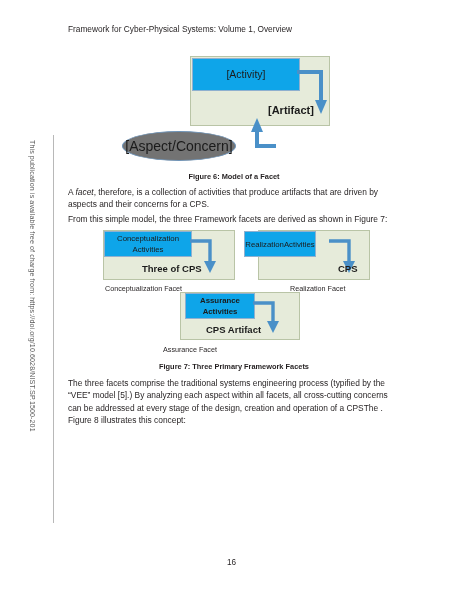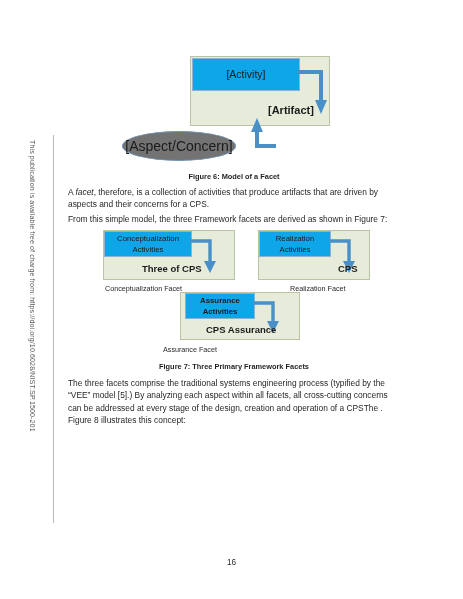--- a/index.html
+++ b/index.html
@@ -133,20 +133,21 @@
   }
 </style>
 </head>
 <body>
 
 <div class="page">
 
   <div class="sidebar-rule"></div>
   <div class="sidebar-text">This publication is available free of charge from: https://doi.org/10.6028/NIST.SP.1500-201</div>
 
+  <div class="doc-header">Framework for Cyber-Physical Systems: Volume 1, Overview</div>
 
   <div>
 
     <div class="facet-box" style="left:190px; top:56px; width:140px; height:70px;"></div>
 
     <div class="activity-box" style="left:192px; top:58px; width:108px; height:33px; font-size:10.5px;">[Activity]</div>
 
     <svg class="arrow-svg" style="left:295px; top:66px;" width="40" height="52" viewBox="0 0 40 52">
       <path d="M2,6 L26,6 L26,36" fill="none" stroke="#4a90c8" stroke-width="4"></path>
       <path d="M26,48 L20,34 L32,34 Z" fill="#4a90c8"></path>
@@ -181,21 +182,21 @@
       <svg class="arrow-svg" style="left:188px; top:236px;" width="34" height="40" viewBox="0 0 34 40">
         <path d="M2,5 L22,5 L22,26" fill="none" stroke="#4a90c8" stroke-width="3.4"></path>
         <path d="M22,37 L16,25 L28,25 Z" fill="#4a90c8"></path>
       </svg>
       <div class="artifact-text" style="left:142px; top:263px; font-size:9.5px;">Three of CPS</div>
       <div class="facet-label" style="left:105px; top:284px;">Conceptualization Facet</div>
     </div>
 
     <div>
       <div class="facet-box" style="left:258px; top:230px; width:112px; height:50px;"></div>
-      <div class="activity-box" style="left:259px; top:231px; width:72px; height:26px; font-size:7.8px; flex-direction:column;">
+      <div class="activity-box" style="left:244px; top:231px; width:72px; height:26px; font-size:7.8px; flex-direction:row;">
         <span>Realization</span>
         <span>Activities</span>
       </div>
       <svg class="arrow-svg" style="left:327px; top:236px;" width="34" height="40" viewBox="0 0 34 40">
         <path d="M2,5 L22,5 L22,26" fill="none" stroke="#4a90c8" stroke-width="3.4"></path>
         <path d="M22,37 L16,25 L28,25 Z" fill="#4a90c8"></path>
       </svg>
       <div class="artifact-text" style="left:338px; top:263px; font-size:9.5px;">CPS</div>
       <div class="facet-label" style="left:290px; top:284px;">Realization Facet</div>
     </div>
@@ -203,21 +204,21 @@
     <div>
       <div class="facet-box" style="left:180px; top:292px; width:120px; height:48px;"></div>
       <div class="activity-box" style="left:185px; top:293px; width:70px; height:26px; font-size:7.8px; flex-direction:column;font-weight:bold;">
         <span>Assurance</span>
         <span>Activities</span>
       </div>
       <svg class="arrow-svg" style="left:251px; top:298px;" width="34" height="38" viewBox="0 0 34 38">
         <path d="M2,5 L22,5 L22,24" fill="none" stroke="#4a90c8" stroke-width="3.4"></path>
         <path d="M22,35 L16,23 L28,23 Z" fill="#4a90c8"></path>
       </svg>
-      <div class="artifact-text" style="left:206px; top:324px; font-size:9.5px;">CPS Assurance</div>
+      <div class="artifact-text" style="left:206px; top:324px; font-size:9.5px;">CPS Artifact</div>
       <div class="facet-label" style="left:163px; top:345px;">Assurance Facet</div>
     </div>
 
     <div class="fig-caption" style="top:362px;">Figure 7: Three Primary Framework Facets</div>
   </div>
 
   <div class="body-par" style="top:377px;">The three facets comprise the traditional systems engineering process (typified by the “VEE” model [5].) By analyzing each aspect within all facets, all cross-cutting concerns can be addressed at every stage of the design, creation and operation of a CPSThe . Figure 8 illustrates this concept:</div>
 
   <div class="page-number">16</div>
 

